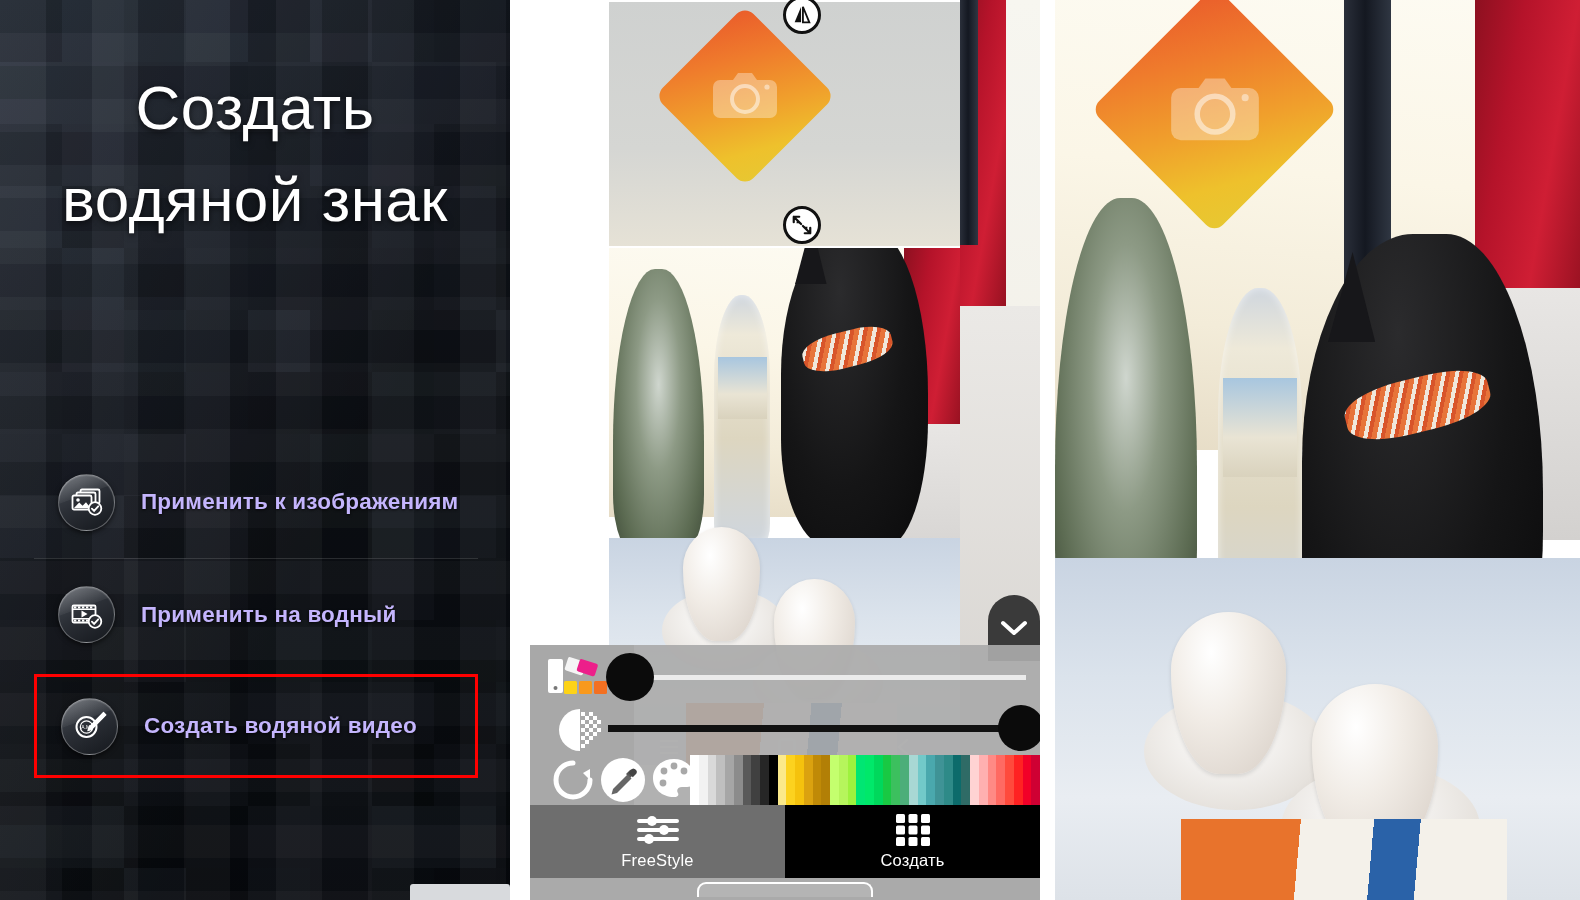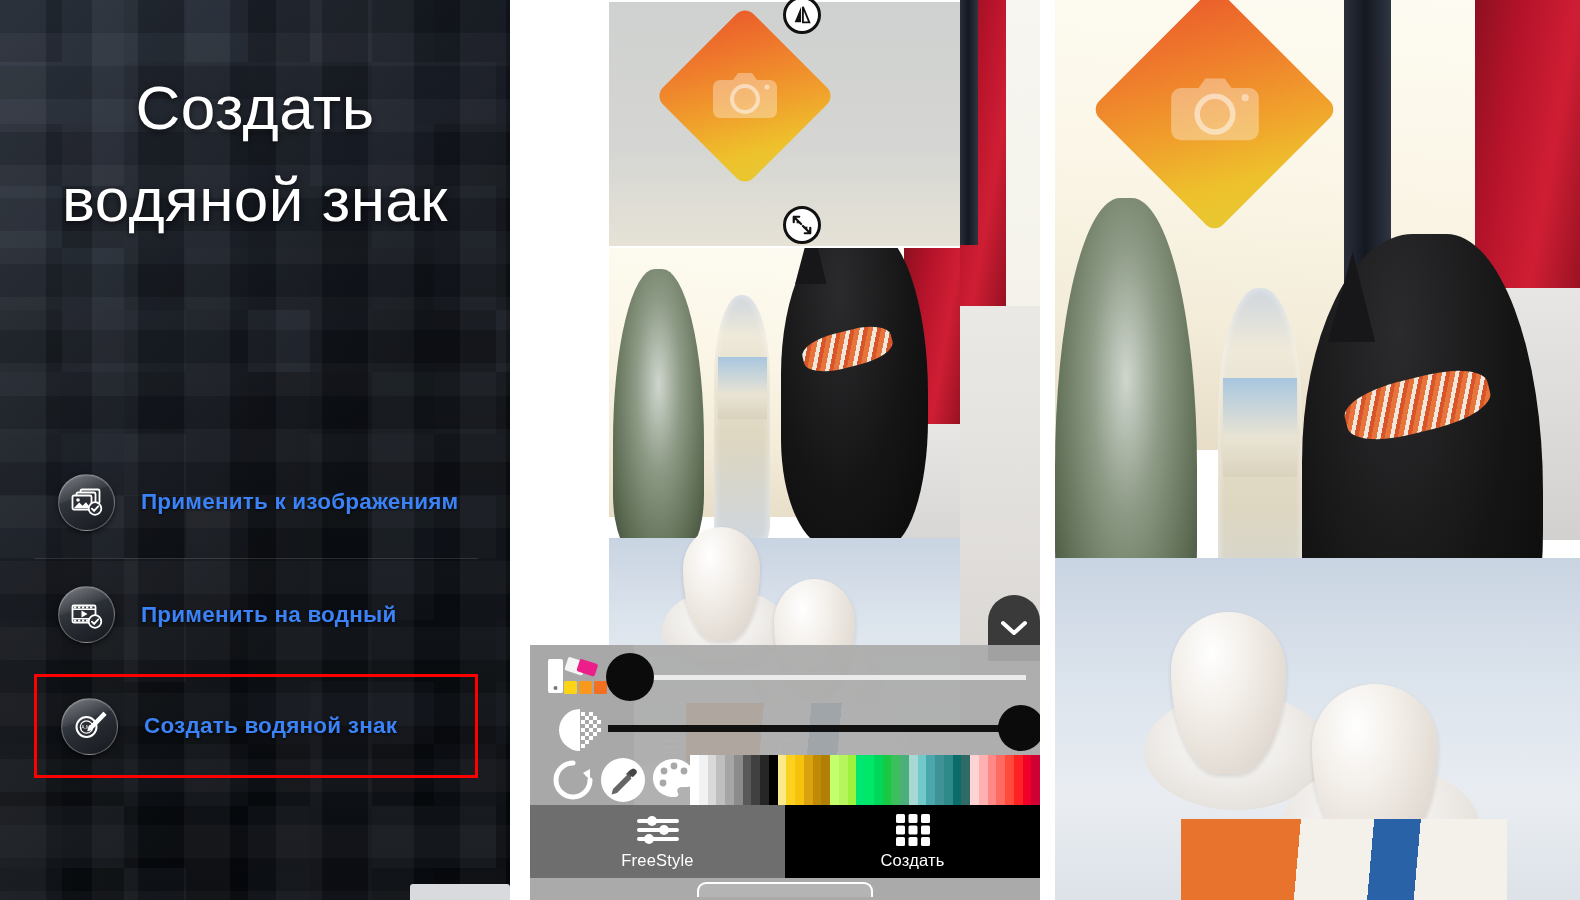--- a/index.html
+++ b/index.html
@@ -63,21 +63,21 @@
       linear-gradient(160deg, rgba(255,255,255,.28) 0%, rgba(255,255,255,.05) 38%, rgba(255,255,255,0) 39%),
       linear-gradient(150deg, #4a4f57 0%, #2b2f36 46%, #15181d 100%);
     border: 1px solid rgba(255,255,255,.30);
     box-shadow: 0 2px 5px rgba(0,0,0,.6), inset 0 1px 1px rgba(255,255,255,.16);
     display: flex; align-items: center; justify-content: center;
     position: relative;
   }
   .mi-icon svg { display:block; }
   .mi-label {
     margin-left: 26px;
-    color: #3b82f6;
+    color: #c4b5fd;
     font-size: 22.5px;
     font-weight: 700;
     letter-spacing: .2px;
     text-shadow: 0 1px 3px rgba(0,0,0,.8);
   }
   .left-bottom-bar {
     position:absolute; left: 410px; bottom: 0; width: 100px; height: 16px;
     background:#d8dadd; border-radius: 3px 3px 0 0;
   }
 
@@ -428,21 +428,21 @@
 
       <div class="menu-item selected">
         <div class="mi-icon">
           <svg width="34" height="32" viewBox="0 0 34 32" fill="none">
             <circle cx="13.5" cy="17" r="10" stroke="#fff" stroke-width="2"></circle>
             <circle cx="13.5" cy="17" r="6.2" stroke="#fff" stroke-width="1.2"></circle>
             <text x="13.5" y="19" font-size="5" fill="#fff" text-anchor="middle" font-family="Liberation Sans, sans-serif">A.M.</text>
             <path d="M30.5 2.5l2.4 2.4-14.4 14.6-3.6 1.2 1.2-3.6z" fill="#fff" stroke="#fff" stroke-width="1.2" stroke-linejoin="round"></path>
           </svg>
         </div>
-        <div class="mi-label">Создать водяной знак</div>
+        <div class="mi-label">Создать водяной видео</div>
       </div>
 
     </div>
 
     <div class="left-bottom-bar"></div>
   </div>
 
   <div class="sep" style="left:510px;"></div>
 
   <div class="mid-panel">

